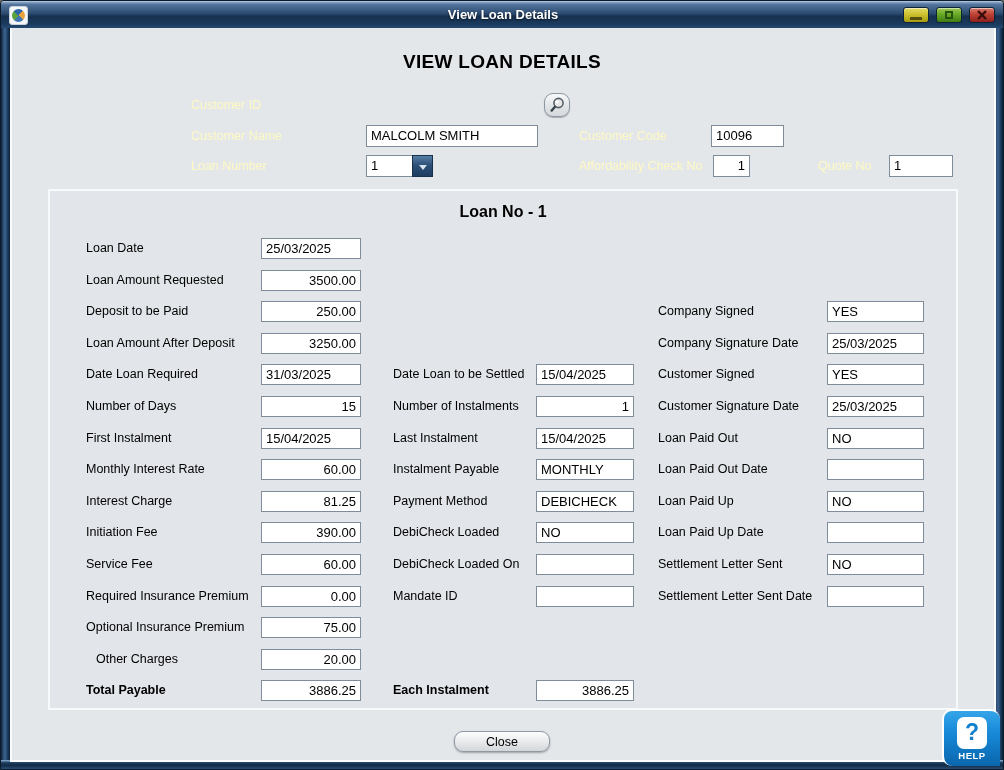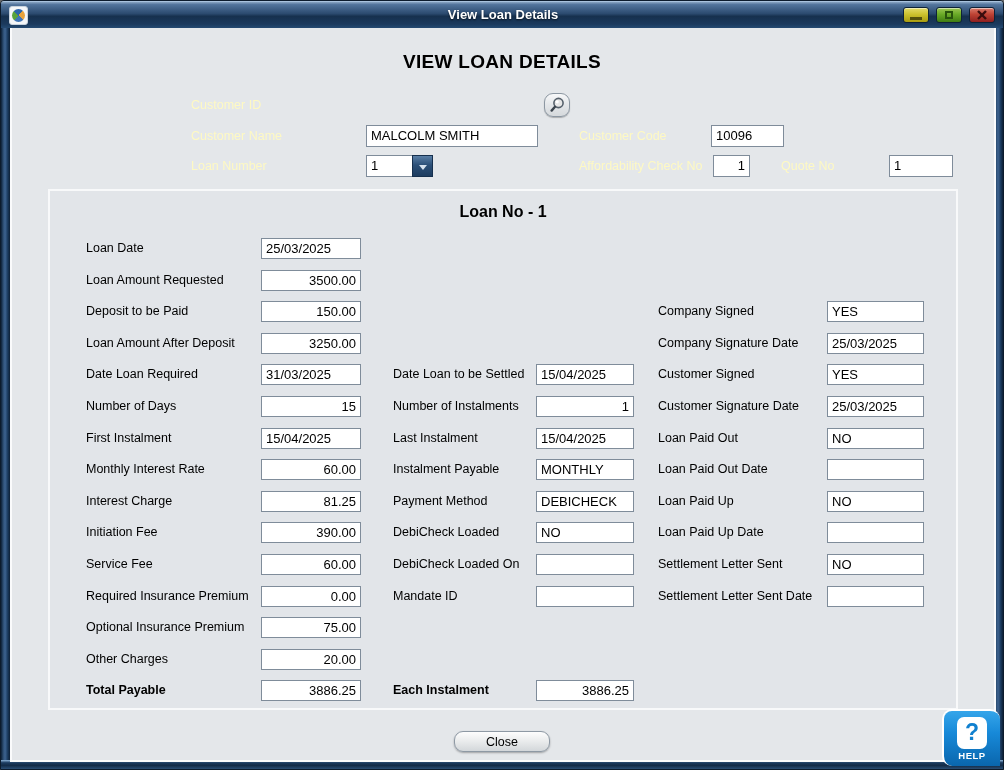--- a/index.html
+++ b/index.html
@@ -171,53 +171,53 @@
   <div class="lbl" style="left:578px; top:124px;">Customer Code</div>
   <div class="box" style="left:710px; top:124px; width:73px;">10096</div>
 
   <div class="lbl" style="left:190px; top:154px;">Loan Number</div>
   <div class="box" style="left:365px; top:154px; width:47px;">1</div>
   <button class="combo-btn">
     <span class="tri"></span>
   </button>
   <div class="lbl" style="left:578px; top:154px;">Affordability Check No</div>
   <div class="box right" style="left:712px; top:154px; width:37px;">1</div>
-  <div class="lbl" style="left:780px; top:154px;">Quote No</div>
+  <div class="lbl" style="left:817px; top:154px;">Quote No</div>
   <div class="box" style="left:888px; top:154px; width:64px;">1</div>
 
   <div class="panel">
     <div class="panel-title">Loan No - 1</div>
     <div>
         <div class="flabel" style="left: 36px; top: 47px; text-align: center;">Loan Date</div>
         <div class="finput" style="left: 211px; top: 47px; width: 100px;">25/03/2025</div>
         <div class="flabel" style="left: 36px; top: 79px;">Loan Amount Requested</div>
         <div class="finput right" style="left: 211px; top: 79px; width: 100px;">3500.00</div>
         <div class="flabel" style="left: 36px; top: 110px;">Deposit to be Paid</div>
-        <div class="finput right" style="left: 211px; top: 110px; width: 100px;">150.00</div>
+        <div class="finput right" style="left: 211px; top: 110px; width: 100px;">250.00</div>
         <div class="flabel" style="left: 36px; top: 142px;">Loan Amount After Deposit</div>
         <div class="finput right" style="left: 211px; top: 142px; width: 100px;">3250.00</div>
         <div class="flabel" style="left: 36px; top: 173px;">Date Loan Required</div>
         <div class="finput" style="left: 211px; top: 173px; width: 100px;">31/03/2025</div>
         <div class="flabel" style="left: 36px; top: 205px;">Number of Days</div>
         <div class="finput right" style="left: 211px; top: 205px; width: 100px;">15</div>
         <div class="flabel" style="left: 36px; top: 237px;">First Instalment</div>
         <div class="finput" style="left: 211px; top: 237px; width: 100px;">15/04/2025</div>
         <div class="flabel" style="left: 36px; top: 268px;">Monthly Interest Rate</div>
         <div class="finput right" style="left: 211px; top: 268px; width: 100px;">60.00</div>
         <div class="flabel" style="left: 36px; top: 300px;">Interest Charge</div>
         <div class="finput right" style="left: 211px; top: 300px; width: 100px;">81.25</div>
         <div class="flabel" style="left: 36px; top: 331px;">Initiation Fee</div>
         <div class="finput right" style="left: 211px; top: 331px; width: 100px;">390.00</div>
         <div class="flabel" style="left: 36px; top: 363px;">Service Fee</div>
         <div class="finput right" style="left: 211px; top: 363px; width: 100px;">60.00</div>
         <div class="flabel" style="left: 36px; top: 395px;">Required Insurance Premium</div>
         <div class="finput right" style="left: 211px; top: 395px; width: 100px;">0.00</div>
         <div class="flabel" style="left: 36px; top: 426px;">Optional Insurance Premium</div>
         <div class="finput right" style="left: 211px; top: 426px; width: 100px;">75.00</div>
-        <div class="flabel" style="left: 36px; top: 458px; text-align: center;">Other Charges</div>
+        <div class="flabel" style="left: 46px; top: 458px; text-align: center;">Other Charges</div>
         <div class="finput right" style="left: 211px; top: 458px; width: 100px;">20.00</div>
         <div class="flabel bold" style="left: 36px; top: 489px;">Total Payable</div>
         <div class="finput right bold" style="left: 211px; top: 489px; width: 100px;">3886.25</div>
       </div>
     <div>
         <div class="flabel" style="left: 343px; top: 173px;">Date Loan to be Settled</div>
         <div class="finput" style="left: 486px; top: 173px; width: 98px;">15/04/2025</div>
         <div class="flabel" style="left: 343px; top: 205px;">Number of Instalments</div>
         <div class="finput right" style="left: 486px; top: 205px; width: 98px;">1</div>
         <div class="flabel" style="left: 343px; top: 237px;">Last Instalment</div>

